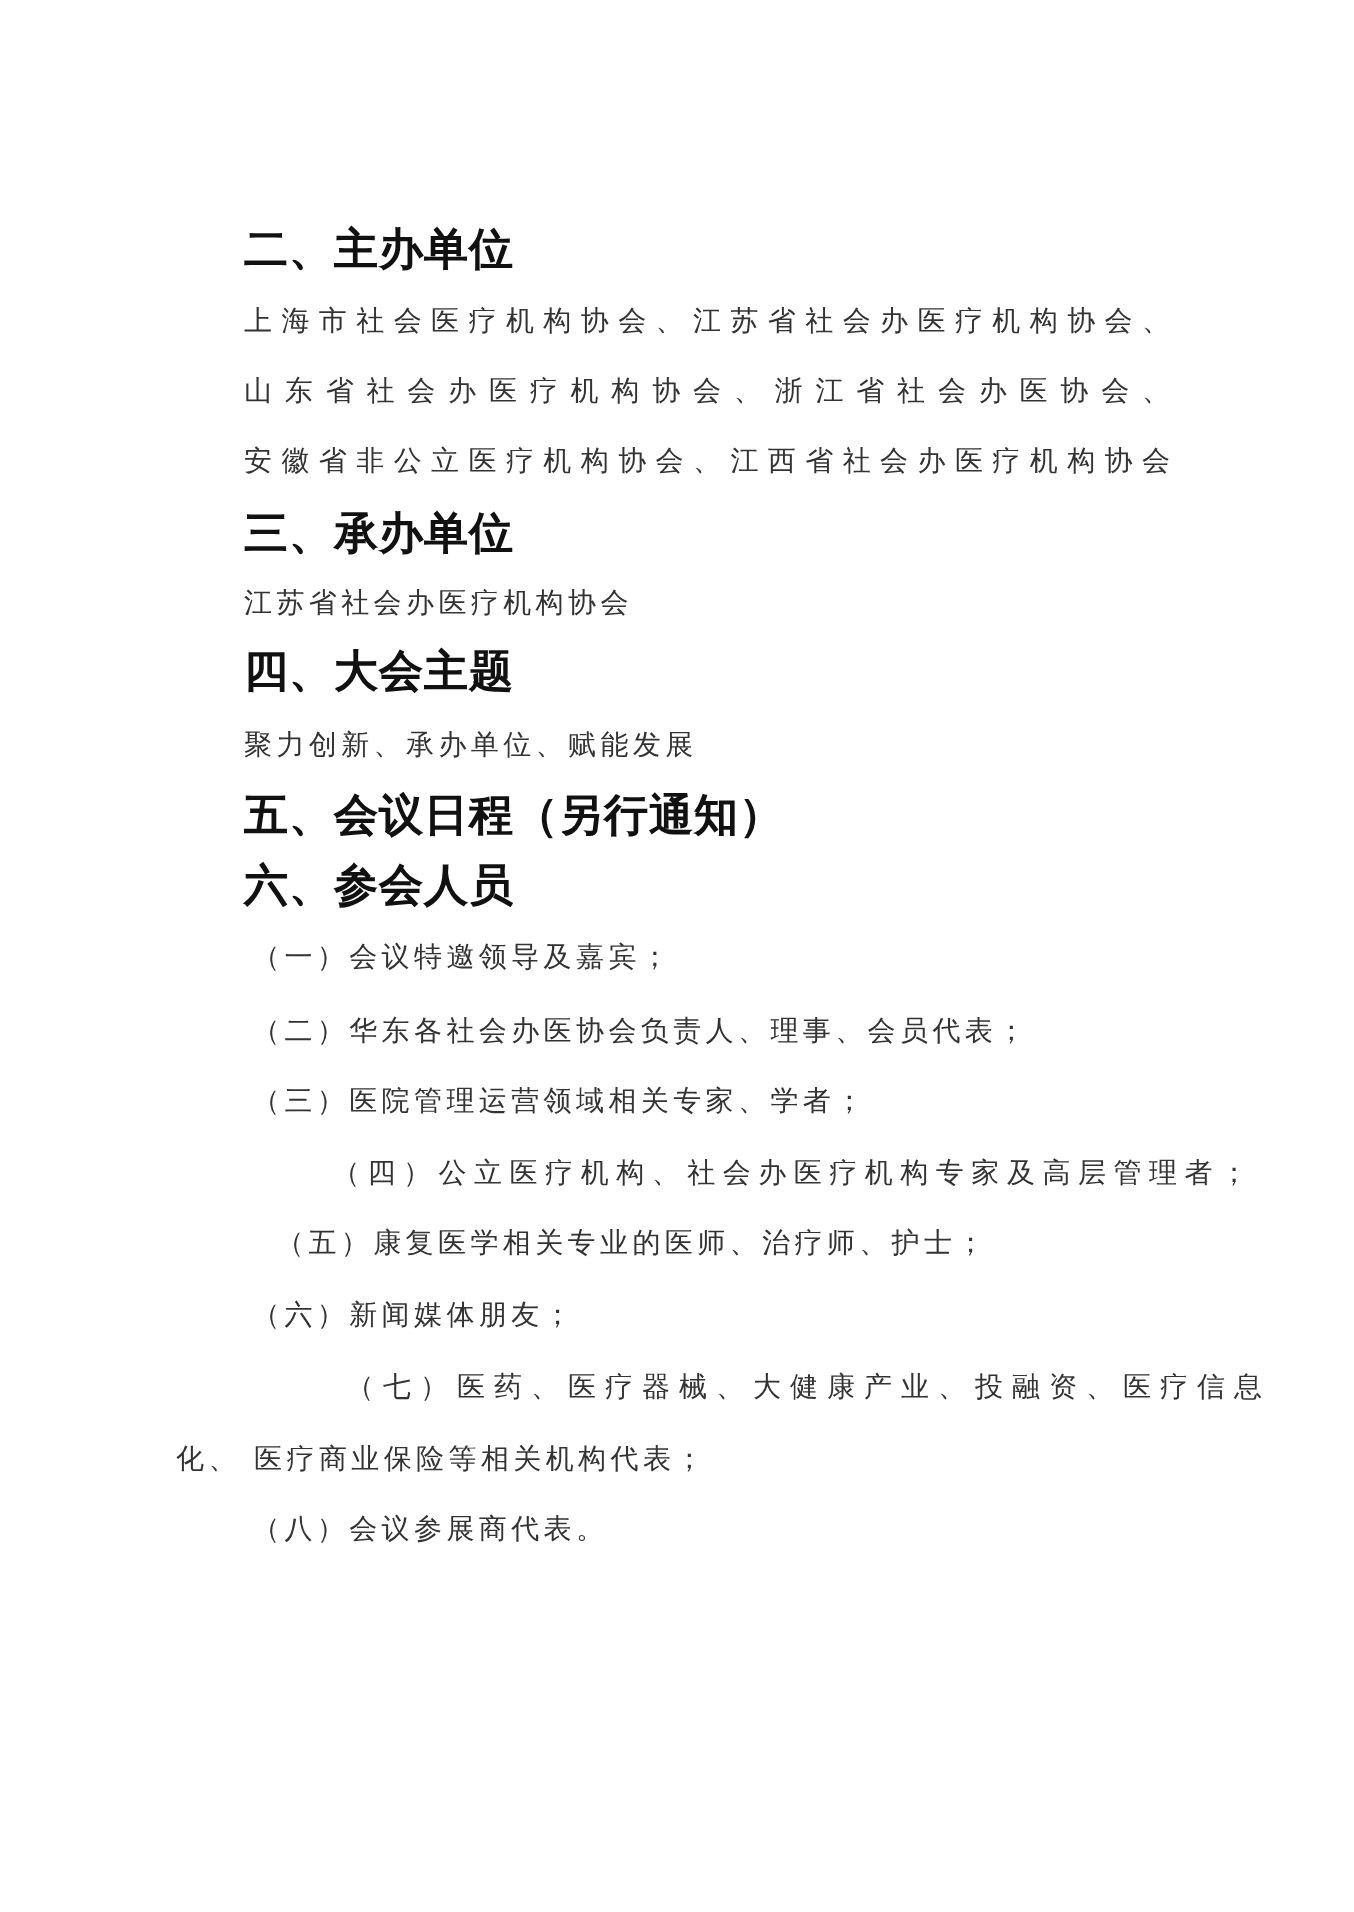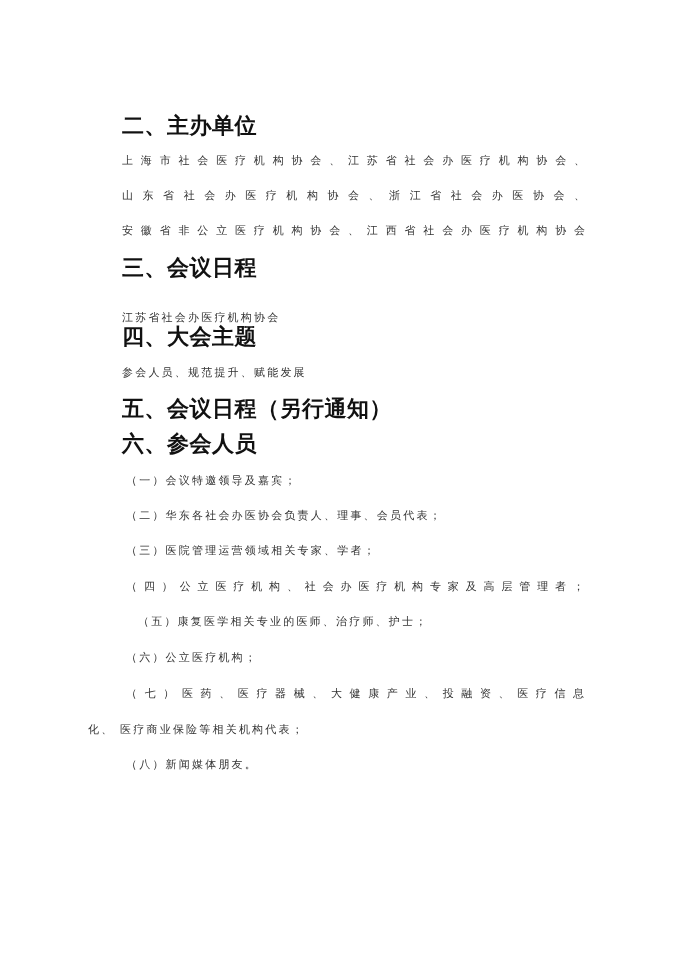--- a/index.html
+++ b/index.html
@@ -1,46 +1,46 @@
 <!DOCTYPE html>
 <html><head>
   <meta charset="utf-8">
   <style>
     html, body { margin: 0; padding: 0; background: #ffffff; }
     body { width: 677px; height: 956px; position: relative; overflow: hidden;
       font-family: "DejaVu Sans", "Liberation Sans", sans-serif; color: #2a2a2a; }
-    .line { position: absolute; white-space: nowrap; font-size: 11px; line-height: 22px; }
+    .line { position: absolute; white-space: nowrap; font-size: 14px; line-height: 22px; }
     .heading { font-weight: bold; color: #111; left: 122px; font-size: 22px; letter-spacing: 0.5px; }
     .body { color: #333; }
     .just { left: 122px; width: 463px; text-align: justify; text-align-last: justify; }
     .plain { left: 122px; letter-spacing: 2.2px; }
     .item { left: 126px; letter-spacing: 2.2px; }
     .cont { left: 88px; letter-spacing: 2.2px; }
     .item-just { left: 126px; width: 458px; text-align: justify; text-align-last: justify; }
   </style>
 </head>
 <body>
 
 <div>
   <div class="line heading" style="top:115px;">二、主办单位</div>
   <div class="line body just" style="top:150px;">上海市社会医疗机构协会、江苏省社会办医疗机构协会、</div>
   <div class="line body just" style="top:185px;">山 东 省 社 会 办 医 疗 机 构 协 会 、 浙 江 省 社 会 办 医 协 会 、</div>
   <div class="line body just" style="top:220px;">安徽省非公立医疗机构协会、江西省社会办医疗机构协会</div>
 
-  <div class="line heading" style="top:257px;">三、会议日程</div>
-  <div class="line body plain" style="top:291px;margin-top:16px;">江苏省社会办医疗机构协会</div>
+  <div class="line heading" style="top:257px;">三、承办单位</div>
+  <div class="line body plain" style="top:291px;">江苏省社会办医疗机构协会</div>
 
   <div class="line heading" style="top:326px;text-align:right;">四、大会主题</div>
-  <div class="line body plain" style="top:362px;">参会人员、规范提升、赋能发展</div>
+  <div class="line body plain" style="top:362px;">聚力创新、承办单位、赋能发展</div>
 
   <div class="line heading" style="top:398px;">五、会议日程（另行通知）</div>
 
   <div class="line heading" style="top:433px;">六、参会人员</div>
   <div class="line body item" style="top:469px;font-family:Liberation Serif, serif;">（一）会议特邀领导及嘉宾；</div>
   <div class="line body item" style="top:505px;">（二）华东各社会办医协会负责人、理事、会员代表；</div>
   <div class="line body item" style="top:540px;">（三）医院管理运营领域相关专家、学者；</div>
-  <div class="line body item-just" style="top:576px;">（四）公立医疗机构、社会办医疗机构专家及高层管理者；</div>
+  <div class="line body item-just" style="top:576px;margin-left:40px;">（四）公立医疗机构、社会办医疗机构专家及高层管理者；</div>
   <div class="line body item" style="top:611px;margin-left:12px;">（五）康复医学相关专业的医师、治疗师、护士；</div>
-  <div class="line body item" style="top:647px;">（六）公立医疗机构；</div>
-  <div class="line body item-just" style="top:683px;">（七）医药、医疗器械、大健康产业、投融资、医疗信息</div>
+  <div class="line body item" style="top:647px;">（六）新闻媒体朋友；</div>
+  <div class="line body item-just" style="top:683px;margin-left:47px;">（七）医药、医疗器械、大健康产业、投融资、医疗信息</div>
   <div class="line body cont" style="top:719px;">化、 医疗商业保险等相关机构代表；</div>
-  <div class="line body item" style="top:754px;">（八）新闻媒体朋友。</div>
+  <div class="line body item" style="top:754px;">（八）会议参展商代表。</div>
 </div>
 
 </body></html>

